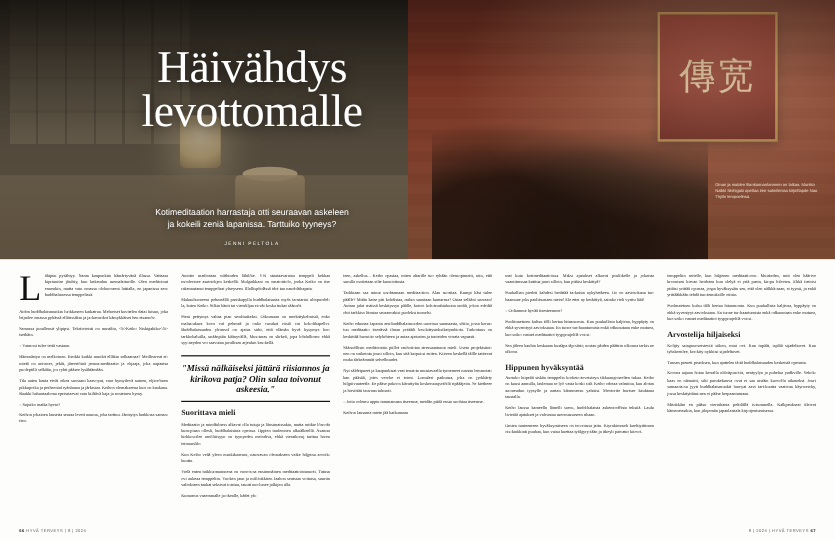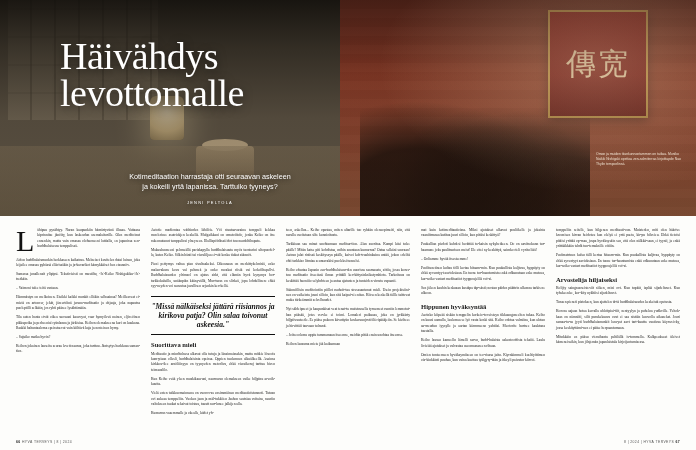--- a/index.html
+++ b/index.html
@@ -131,21 +131,21 @@
     text-align: left;
     opacity: .95;
   }
 
   
   .headline {
     position: absolute;
     left: 60px;
     top: 38px;
     width: 300px;
-    text-align: left;
+    text-align: center;
     color: #ffffff;
     font-family: "Liberation Serif", serif;
     font-weight: normal;
     font-size: 38px;
     line-height: 0.98;
     letter-spacing: -0.5px;
     text-shadow: 0 2px 10px rgba(0,0,0,.55);
   }
   .headline div { white-space: nowrap; }
   .deck {
@@ -269,21 +269,21 @@
     </div>
     <div class="photo-caption">Oman ja muiden tiiankunnantammen on taikaa. Muniko Naikki Nishigaki opettaa zen-salmiterraa kirjoittapde Nao Thylin tempoelinsä.</div>
   </div>
 
   <div class="headline">
     <div>Häivähdys</div>
     <div>levottomalle</div>
   </div>
   <div class="deck">
     <div>Kotimeditaation harrastaja otti seuraavan askeleen</div>
-    <div>ja kokeili yrtä lapanissa. Tarttuiko tyyneys?</div>
+    <div>ja kokeili zeniä lapanissa. Tarttuiko tyyneys?</div>
   </div>
   <div class="byline">JENNI PELTOLA</div>
 
   <div class="columns">
 
     <div class="col">
       <p class="dropcap-para"><span class="dropcap">L</span><span>ähipuu pysähtyy. Naran kaupunkiin hämärtyvänä illassa. Vattaasa kiprinnitse jänöity, kun laskeudun asemalaiturille. Olen meditoinut ennenkin, mutta vain omassa olohuoneeni lattialla, en japanissa zen-buddhalaisessa temppelissä.</span></p>
       <p>Aidon buddhalaismunkin luokkaseen kaikatraa. Melneiset kuvitelen datai luisun, joka leijailee omassa pyhässä ellärissäkin ja ja-kavarikot kämykkäiset hen etsannöv.</p>
       <p>Samassa junallensit ylipipsi. Tekstivieisti on mustiltu, &lt;b&gt;Keiko Nishigakiku&lt;/b&gt; tsetkäin.</p>
       <p>– Vaimoni tulee teitä vastaan.</p>

